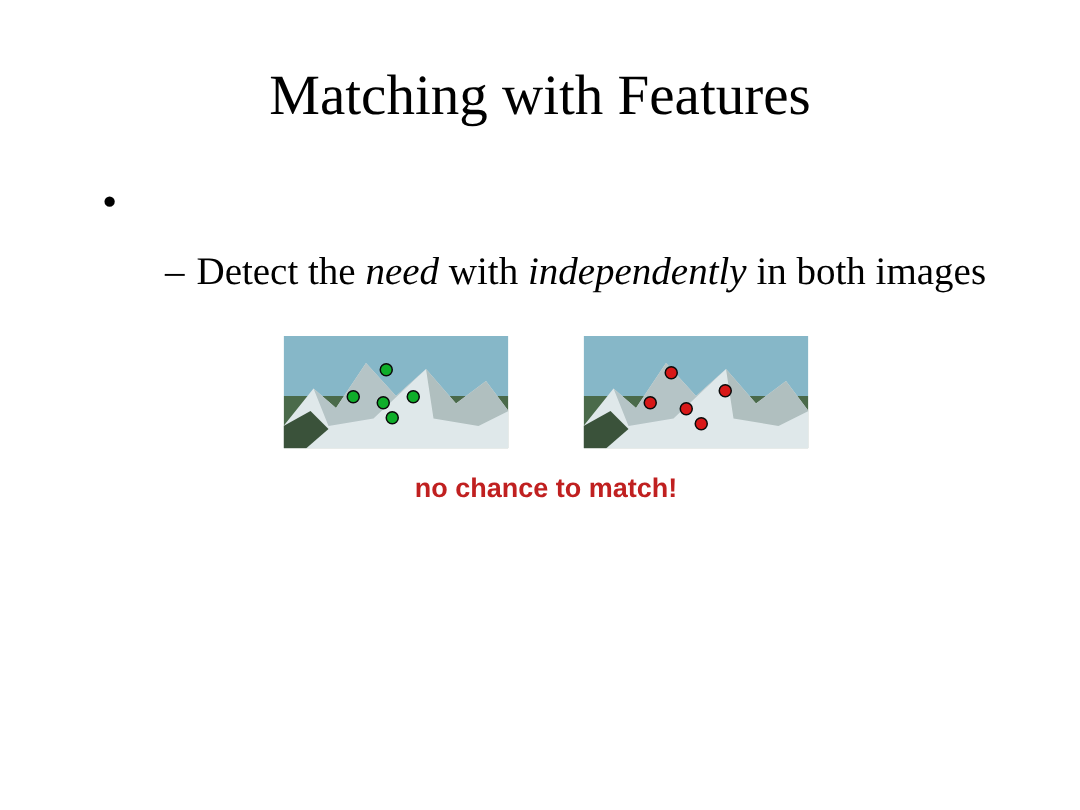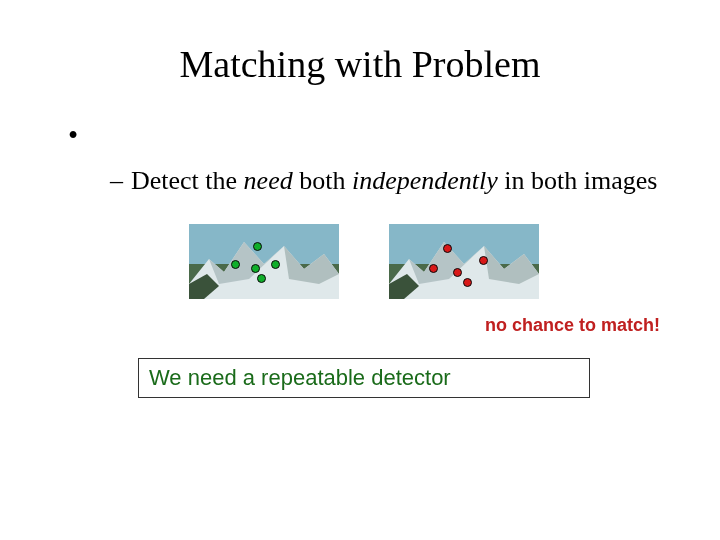--- a/index.html
+++ b/index.html
@@ -72,21 +72,21 @@
     position: absolute;
     width: 9px;
     height: 9px;
     border-radius: 50%;
     border: 1px solid #0a0a0a;
     box-sizing: border-box;
   }
   .g { background: #0fae2a; }
   .r { background: #d81818; }
   .caption {
-    text-align: right;
+    text-align: center;
     font-family: Arial, sans-serif;
     font-weight: bold;
     font-size: 18px;
     color: #c02020;
     margin-top: 16px;
   }
   .boxline {
     margin: 22px auto 0 auto;
     width: 430px;
     border: 1px solid #333;
@@ -95,30 +95,30 @@
     font-size: 22px;
     color: #1a6b1a;
     text-align: left;
   }
   .it { font-style: italic; }
 </style>
 </head>
 <body>
 
 <div class="slide">
-  <div class="title">Matching with Problem</div>
+  <div class="title">Matching with Features</div>
 
   <div class="content">
     <div class="bullet1">
       <span class="dot">•</span>
     </div>
     <div class="bullet2">
       <span class="dash">–</span>
       <span>
-        <span>Detect the </span><span class="it">need</span><span> both </span><span class="it">independently</span><span> in both images</span>
+        <span>Detect the </span><span class="it">need</span><span> with </span><span class="it">independently</span><span> in both images</span>
       </span>
     </div>
 
     <div class="images-row">
       <div class="mountain">
         <svg width="150" height="75" viewBox="0 0 150 75">
           <rect x="0" y="0" width="150" height="40" fill="#86b7c8"></rect>
           <rect x="0" y="40" width="150" height="35" fill="#4a6a4a"></rect>
           <polygon points="0,60 20,35 35,48 55,18 75,40 95,22 115,45 135,30 150,50 150,75 0,75" fill="#dfe8ea"></polygon>
           <polygon points="20,35 35,48 55,18 75,40 95,22 60,55 30,60" fill="#b5c4c6"></polygon>
@@ -147,15 +147,14 @@
             <div class="feat r" style="left: 40px; top: 40px;"></div>
             <div class="feat r" style="left: 64px; top: 44px;"></div>
             <div class="feat r" style="left: 90px; top: 32px;"></div>
             <div class="feat r" style="left: 74px; top: 54px;"></div>
           </div>
       </div>
     </div>
 
     <div class="caption">no chance to match!</div>
 
-    <div class="boxline">We need a repeatable detector</div>
   </div>
 </div>
 
 </body></html>

